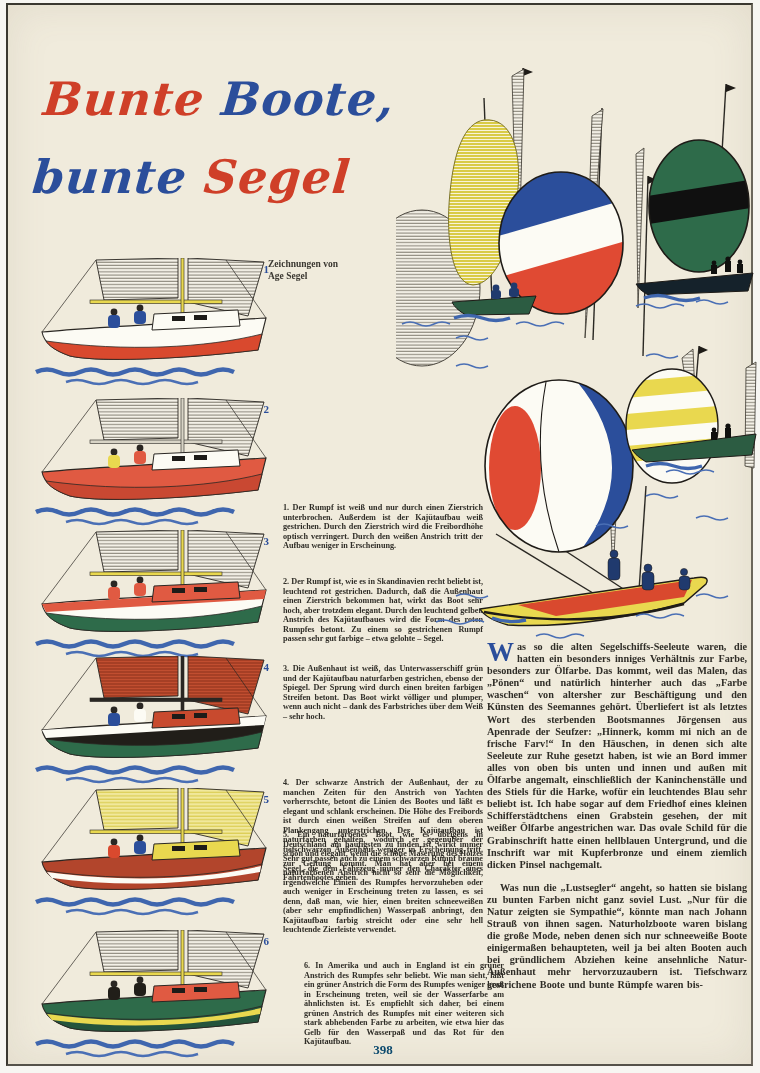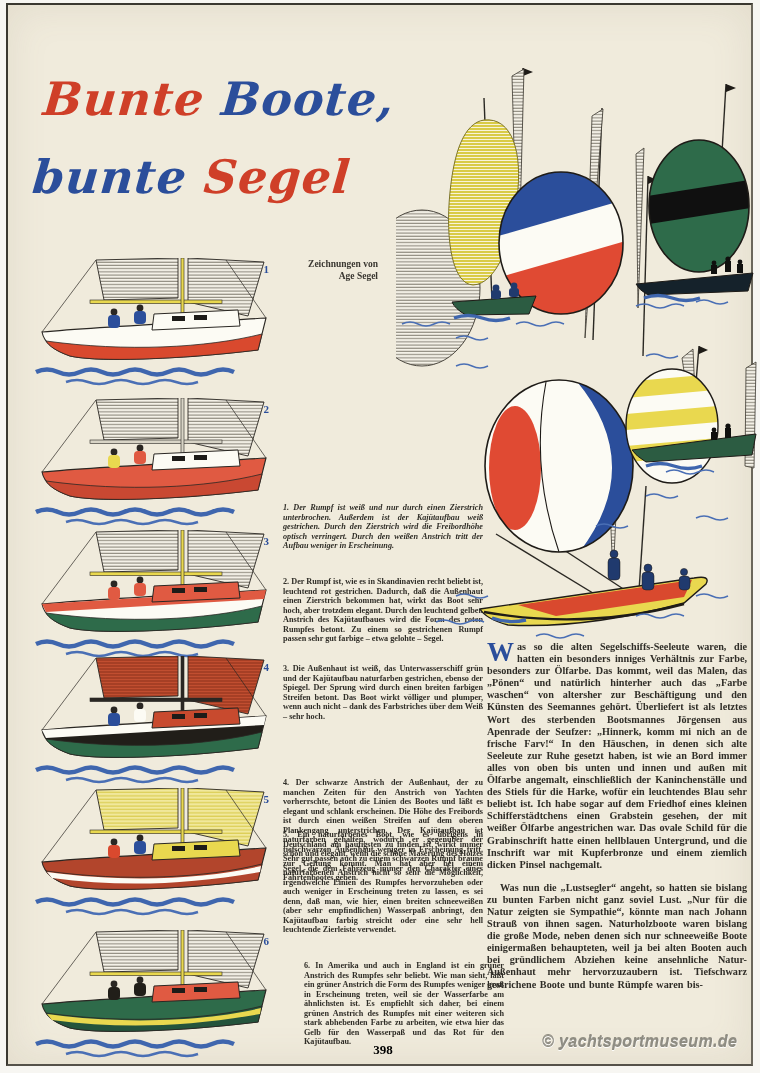--- a/index.html
+++ b/index.html
@@ -7,44 +7,44 @@
   .page-edge{position:absolute;left:6px;top:3px;width:747px;height:1063px;background:#f0ebdc;border:2px solid #3a3830;border-right-color:#6b675c;border-bottom-color:#55524a;box-shadow:inset 0 0 40px rgba(120,110,80,.12);}
   .layer{position:absolute;left:0;top:0;width:760px;height:1073px;}
 
   
   .title{position:absolute;left:40px;top:76px;font:italic bold 46px/1 "DejaVu Serif",serif;transform:skewX(-5deg);letter-spacing:1px;white-space:nowrap;}
   .title .l2{display:block;margin-top:32px;margin-left:-4px;}
   .t-red{color:#cf3f28;}
   .t-blue{color:#2b4e9b;}
 
   
-  .credit{position:absolute;left:268px;top:258px;width:110px;text-align:right;font:bold 9.5px/1.3 "Liberation Serif",serif;color:#3a3731;}
+  .credit{position:absolute;left:268px;top:258px;width:110px;text-align:left;font:bold 9.5px/1.3 "Liberation Serif",serif;color:#3a3731;}
 
   
   #boats-col{position:absolute;left:26px;top:256px;width:252px;height:812px;}
   .boat{position:absolute;left:0;width:252px;height:132px;}
   .boat:nth-child(1){top:2px;}
   .boat:nth-child(2){top:142px;}
   .boat:nth-child(3){top:274px;}
   .boat:nth-child(4){top:400px;}
   .boat:nth-child(5){top:532px;}
   .boat:nth-child(6){top:674px;}
   .boat svg{width:252px;height:132px;display:block;}
   .boat text{font:bold 11px "Liberation Serif",serif;fill:#2b4e9b;}
 
   
   .mid-p{position:absolute;left:283px;width:200px;font:bold 8.2px/9.5px "Liberation Serif",serif;color:#2f2d27;text-align:justify;margin:0;}
   #mid-intro{top:465px;}
-  #mid-p1{top:503px;font-style:italic;}
+  #mid-p1{top:503px;}
   #mid-p2{top:577px;}
   #mid-p3{top:664px;}
   #mid-p4{top:778px;}
   #mid-p5{top:830px;}
   #mid-p6{top:961px;margin-left:21px;}
-  .page-num{position:absolute;left:283px;top:1042px;width:200px;text-align:center;font:bold 13px "Liberation Serif",serif;color:#000000;}
+  .page-num{position:absolute;left:283px;top:1042px;width:200px;text-align:center;font:bold 13px "Liberation Serif",serif;color:#0c4a6e;}
 
   
   .right-col{position:absolute;left:487px;top:641px;width:260px;}
   .right-col p{font:bold 10.2px/12.1px "Liberation Serif",serif;color:#2f2d27;text-align:justify;word-spacing:1.1px;margin:0;}
   .right-col p.indent{text-indent:13px;margin-top:11px;}
   .dropcap{float:left;font:bold 27px/21px "Liberation Serif",serif;color:#2b4e9b;margin:1px 3px 0 0;}
 
   
   #spin-illu{position:absolute;left:396px;top:56px;width:362px;height:584px;overflow:hidden;}
 
@@ -461,14 +461,13 @@
       <path d="M250,410 q14,-5 28,0 q14,5 28,0"></path>
       <path d="M96,562 q16,6 34,2"></path>
     </g>
   </svg>
 
   <div class="right-col">
     <p><span class="dropcap">W</span><span>as so die alten Segelschiffs-Seeleute waren, die hatten ein besonders inniges Verhältnis zur Farbe, besonders zur Ölfarbe. Das kommt, weil das Malen, das „Pönen“ und natürlich hinterher auch das „Farbe waschen“ von altersher zur Beschäftigung und den Künsten des Seemannes gehört. Überliefert ist als letztes Wort des sterbenden Bootsmannes Jörgensen aus Apenrade der Seufzer: „Hinnerk, komm mi nich an de frische Farv!“ In den Häuschen, in denen sich alte Seeleute zur Ruhe gesetzt haben, ist wie an Bord immer alles von oben bis unten und innen und außen mit Ölfarbe angemalt, einschließlich der Kaninchenställe und des Stiels für die Harke, wofür ein leuchtendes Blau sehr beliebt ist. Ich habe sogar auf dem Friedhof eines kleinen Schifferstädtchens einen Grabstein gesehen, der mit weißer Ölfarbe angestrichen war. Das ovale Schild für die Grabinschrift hatte einen hellblauen Untergrund, und die Inschrift war mit Kupferbronze und einem ziemlich dicken Pinsel nachgemalt.</span></p>
     <p class="indent">Was nun die „Lustsegler“ angeht, so hatten sie bislang zu bunten Farben nicht ganz soviel Lust. „Nur für die Natur zeigten sie Sympathie“, könnte man nach Johann Strauß von ihnen sagen. Naturholzboote waren bislang die große Mode, neben denen sich nur schneeweiße Boote einigermaßen behaupteten, weil ja bei alten Booten auch bei gründlichem Abziehen keine ansehnliche Natur-Außenhaut mehr hervorzuzaubern ist. Tiefschwarz gestrichene Boote und bunte Rümpfe waren bis-</p>
   </div>
 
-  <div class="watermark">© yachtsportmuseum.de</div>
 </div>
 
 </body></html>

